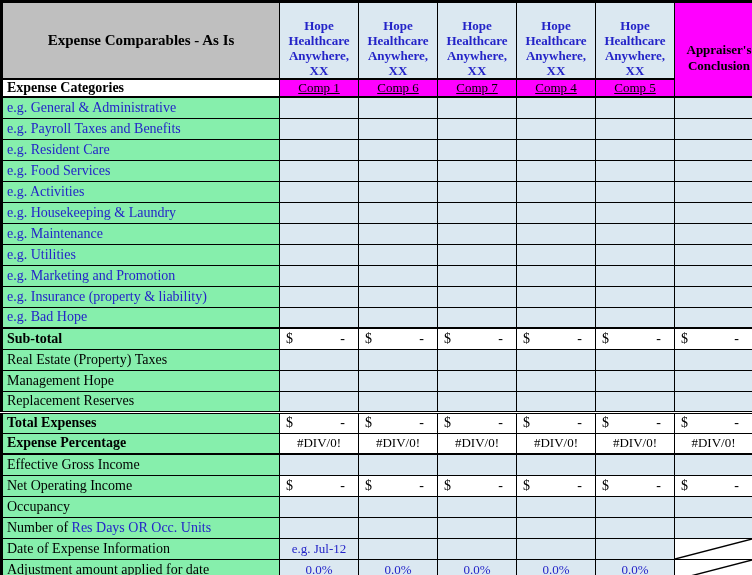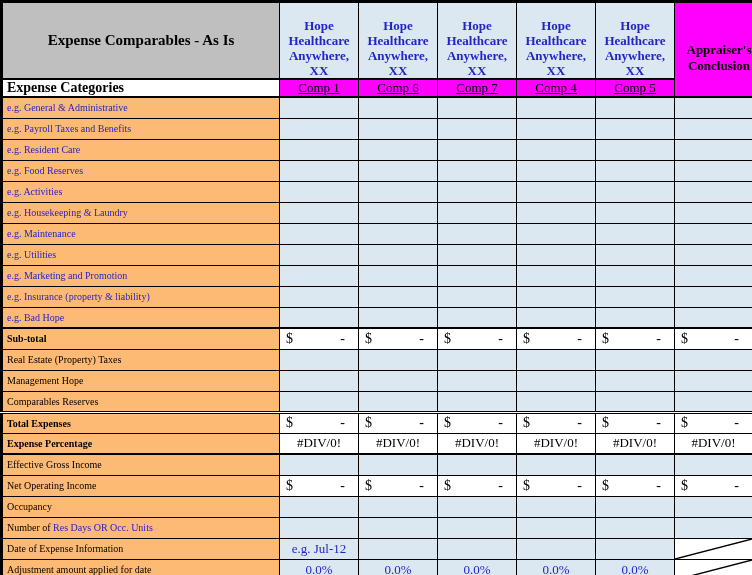--- a/index.html
+++ b/index.html
@@ -18,21 +18,21 @@
   thead tr.top-row th{border-bottom:2px solid var(--grid);}
   thead tr.comp-row th{border-bottom:2px solid var(--grid);}
   tbody tr{height:21px;}
   .title-cell{background:var(--header-gray);font-weight:bold;font-size:15px;text-align:center;}
   .comp-col-header{background:var(--light-blue);color:var(--blue-text);font-weight:bold;
     font-size:13px;line-height:15px;text-align:center;white-space:pre-line;}
   .appraiser-cell{background:var(--magenta);font-weight:bold;font-size:13px;line-height:16px;
     text-align:center;white-space:pre-line;padding-left:11px;}
   .categories-cell{background:#fff;font-weight:bold;font-size:14px;text-align:left;padding-left:4px;}
   .comp-label-cell{background:var(--magenta);font-weight:normal;font-size:13px;text-align:center;text-decoration:underline;}
-  td.label{font-size:10px;text-align:left;padding:0 2px 0 4px;background:#fdba74;margin-top:20px;}
+  td.label{font-size:14px;text-align:left;padding:0 2px 0 4px;background:#86efac;margin-top:20px;}
   .bold{font-weight:bold;}
   .bg-blue{background:var(--light-blue);}
   .text-blue{color:var(--blue-text);}
   td.money>div{display:flex;justify-content:space-between;align-items:center;
     padding:0 13px 0 6px;font-size:14px;}
   td.center{text-align:center;font-size:13px;}
   td.diag{background:#fff;}
   td.diag svg{display:block;width:100%;height:20px;}
   tr.sep-top-medium td{border-top:2px solid var(--grid);}
   tr.sep-top-double td{border-top:3px double var(--grid);}
@@ -134,21 +134,21 @@
       <tr>
         <td class="label bg-blue text-blue"><span>e.g. Resident Care</span></td>
         <td class="bg-blue"></td>
         <td class="bg-blue"></td>
         <td class="bg-blue"></td>
         <td class="bg-blue"></td>
         <td class="bg-blue"></td>
         <td class="bg-blue"></td>
       </tr>
       <tr>
-        <td class="label bg-blue text-blue"><span>e.g. Food Reserves</span></td>
+        <td class="label bg-blue text-blue"><span>e.g. Food Services</span></td>
         <td class="bg-blue"></td>
         <td class="bg-blue"></td>
         <td class="bg-blue"></td>
         <td class="bg-blue"></td>
         <td class="bg-blue"></td>
         <td class="bg-blue"></td>
       </tr>
       <tr>
         <td class="label bg-blue text-blue"><span>e.g. Activities</span></td>
         <td class="bg-blue"></td>
@@ -263,21 +263,21 @@
       <tr>
         <td class="label"><span>Management Hope</span></td>
         <td class="bg-blue"></td>
         <td class="bg-blue"></td>
         <td class="bg-blue"></td>
         <td class="bg-blue"></td>
         <td class="bg-blue"></td>
         <td class="bg-blue"></td>
       </tr>
       <tr>
-        <td class="label"><span>Comparables Reserves</span></td>
+        <td class="label"><span>Replacement Reserves</span></td>
         <td class="bg-blue"></td>
         <td class="bg-blue"></td>
         <td class="bg-blue"></td>
         <td class="bg-blue"></td>
         <td class="bg-blue"></td>
         <td class="bg-blue"></td>
       </tr>
       <tr class="sep-top-double">
         <td class="label bold"><span>Total Expenses</span></td>
         <td class="money">

